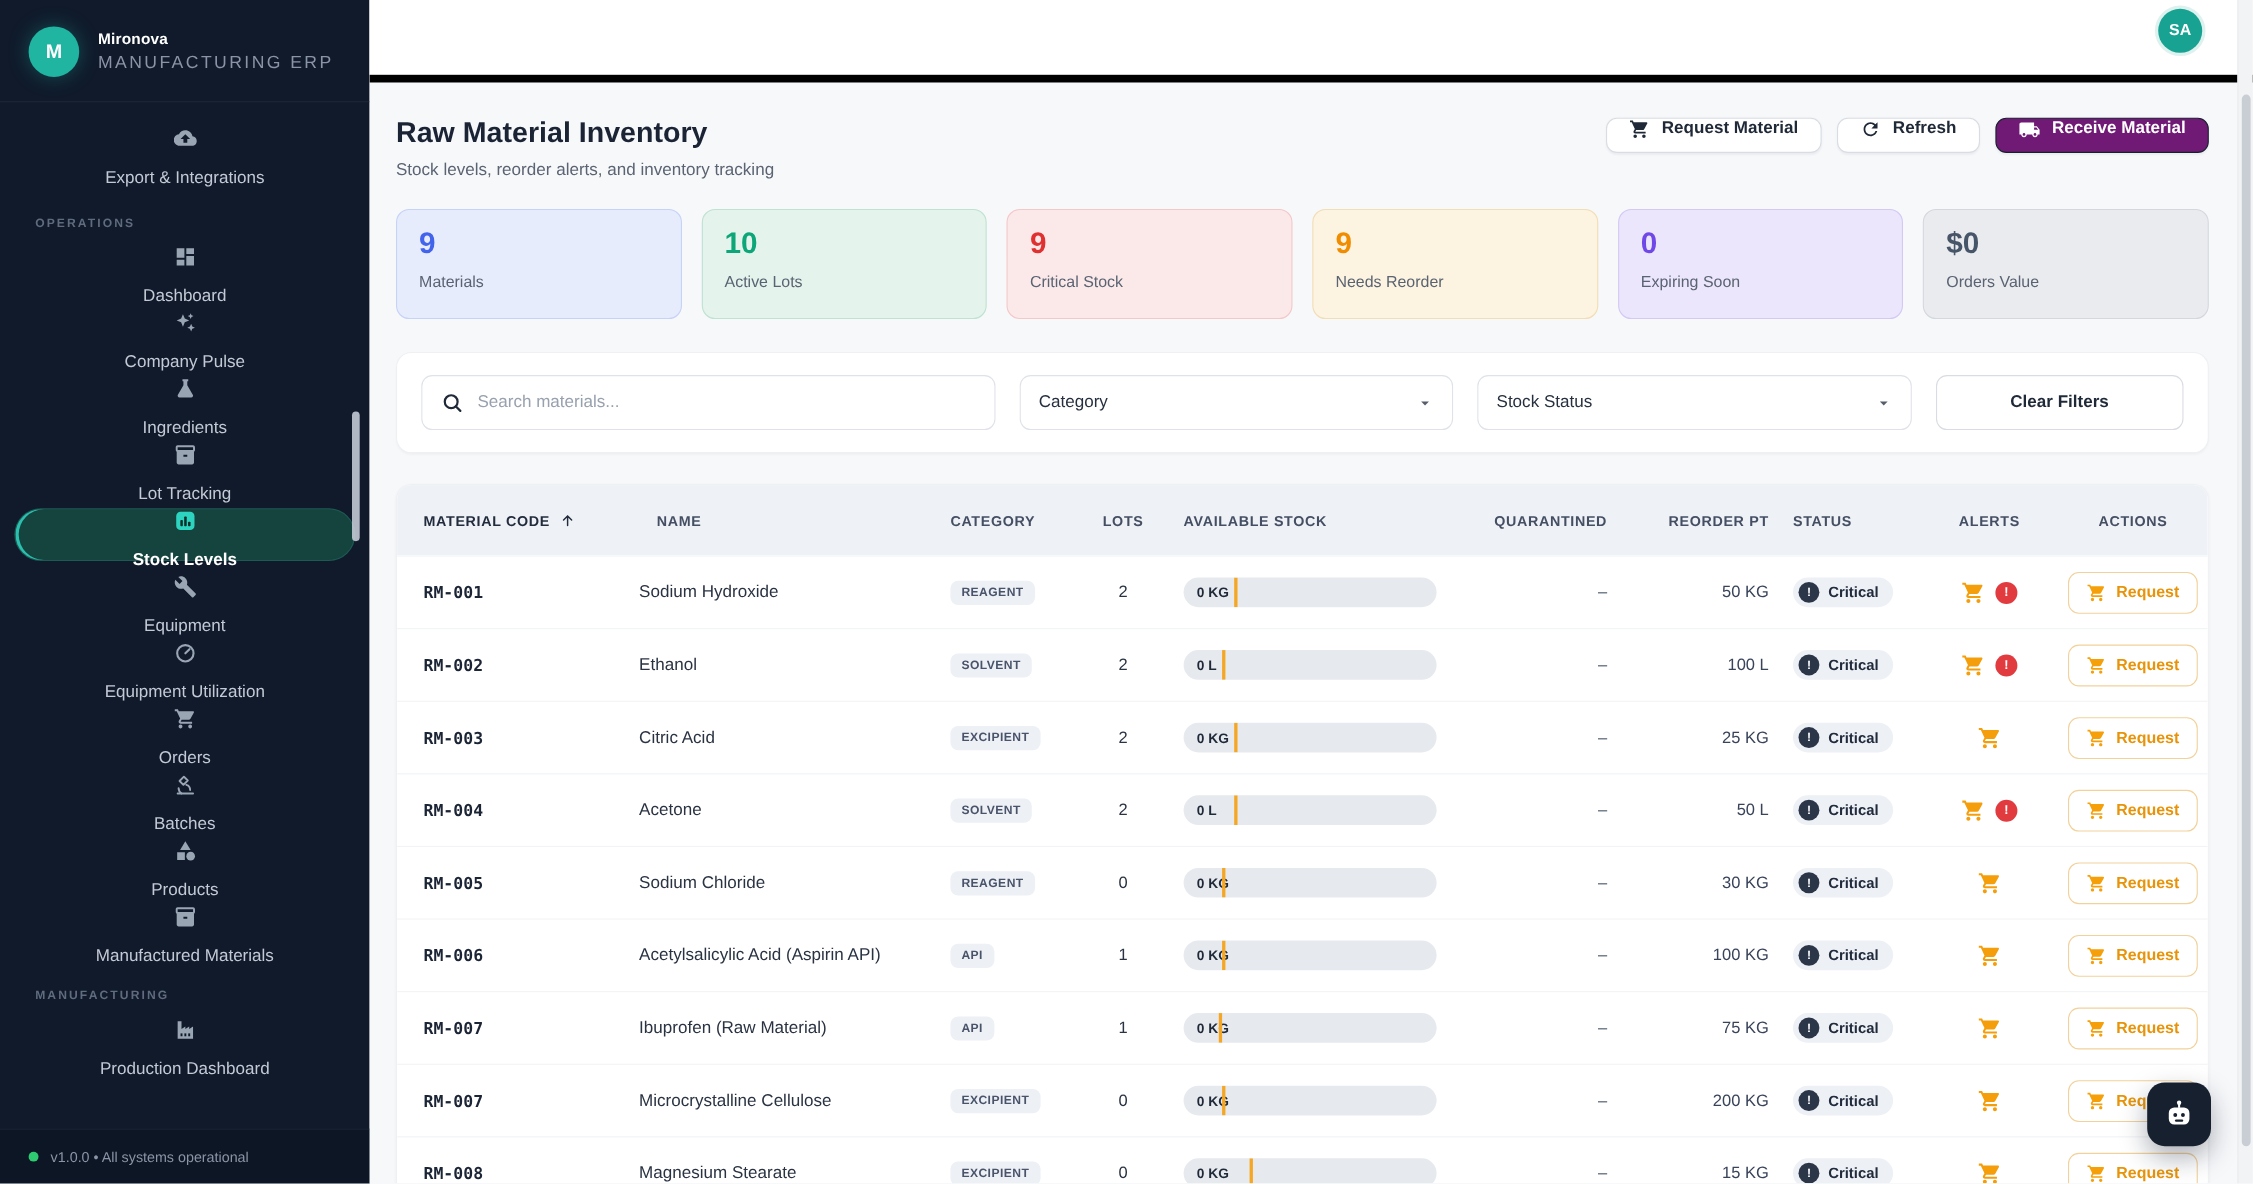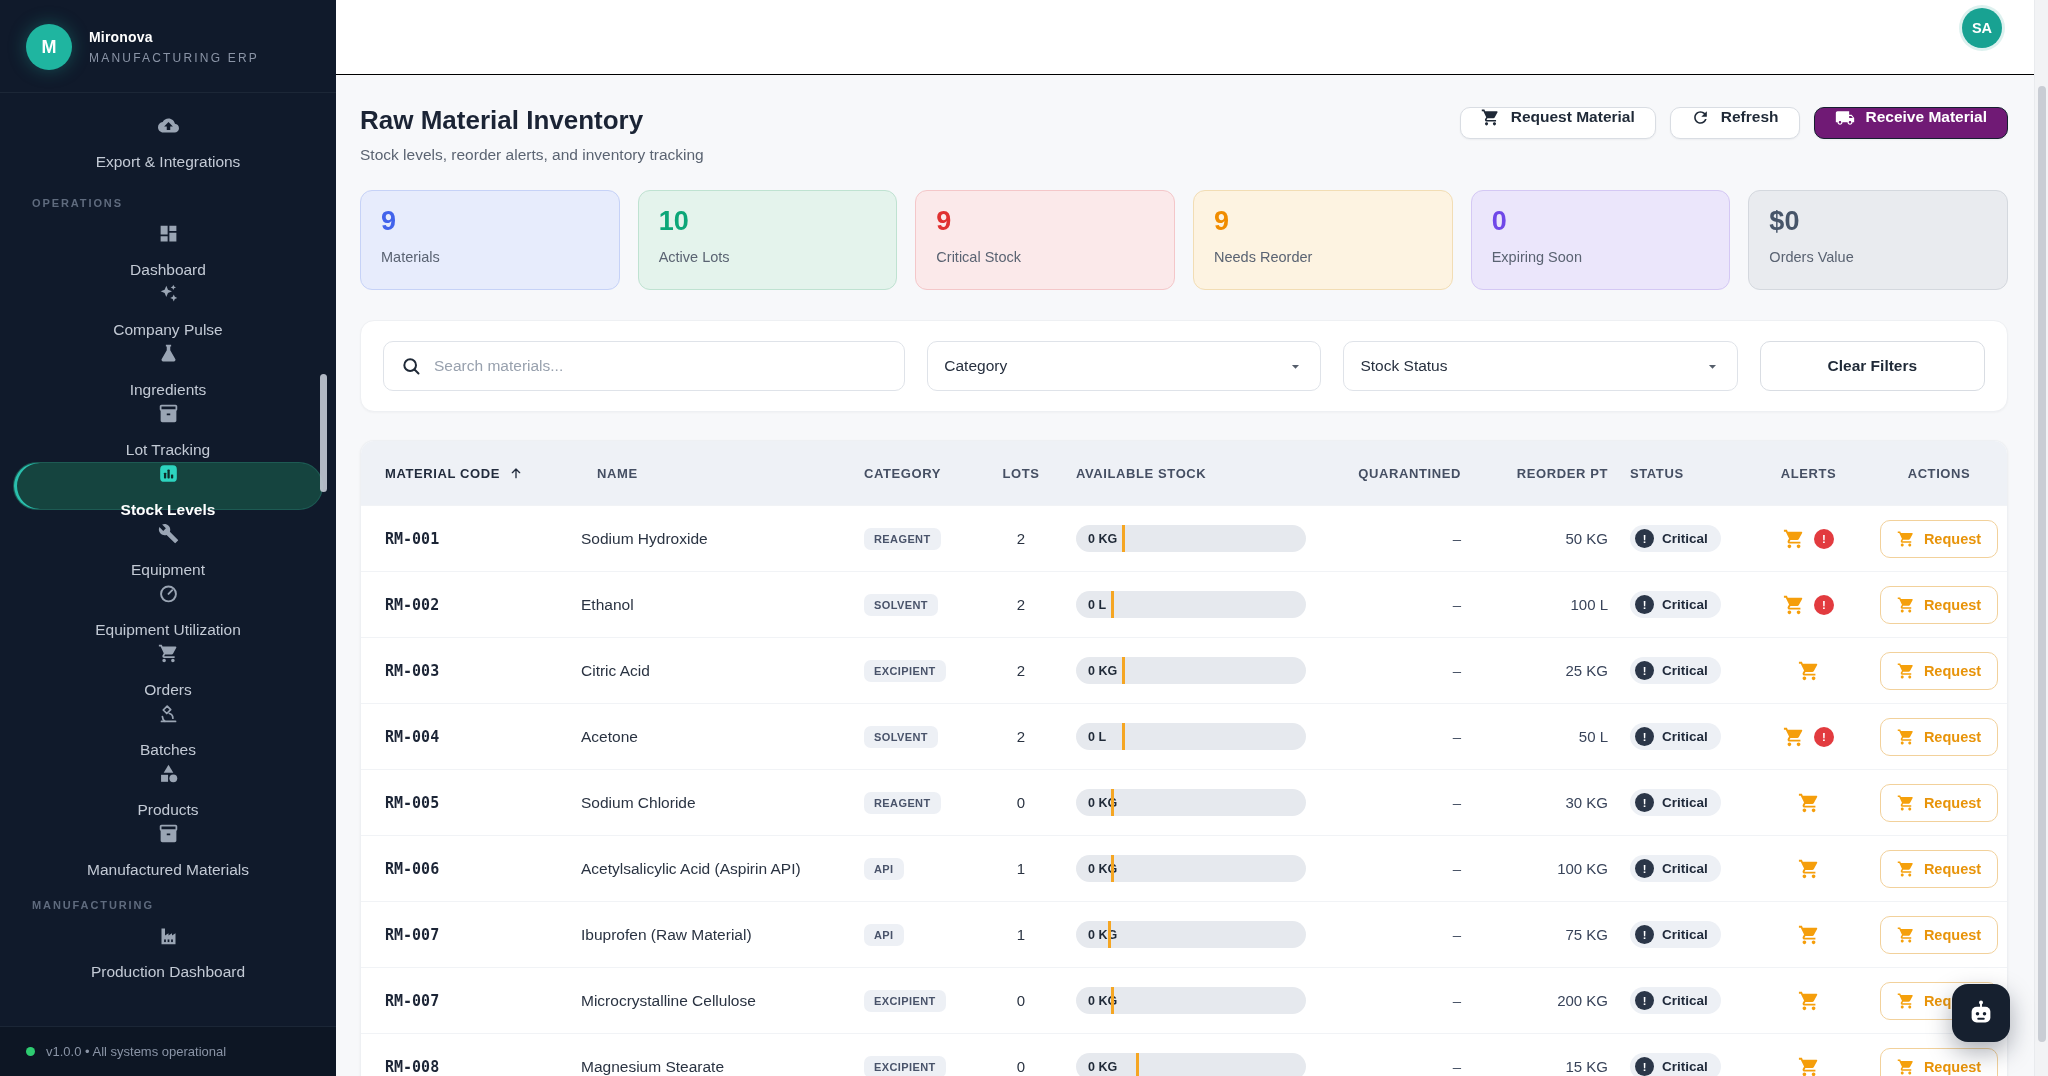--- a/index.html
+++ b/index.html
@@ -5,35 +5,35 @@
   * { margin:0; padding:0; box-sizing:border-box; }
   html,body { width:2048px; height:1076px; overflow:hidden; }
   body { display:flex; font-family:"Liberation Sans", sans-serif; background:#f7f8fa; color:#1f2937; }
   svg.ic { display:block; flex-shrink:0; }
 
   
   .sidebar { width:336px; flex-shrink:0; background:#101a2b; color:#c3cad5; display:flex; flex-direction:column; position:relative; }
   .brand { display:flex; align-items:center; gap:17px; padding:24px 26px 22px 26px; border-bottom:1px solid #1c2737; }
   .brand-logo { width:46px; height:46px; border-radius:50%; background:#1fb5a0; color:#ffffff; font-weight:bold; font-size:18px; display:flex; align-items:center; justify-content:center; box-shadow:0 0 18px rgba(31,181,160,.35); }
   .brand-name { font-size:14px; font-weight:bold; color:#ffffff; letter-spacing:.2px; }
-  .brand-sub { margin-top:6px; font-size:12px; letter-spacing:2.2px; color:#8a94a6; }
+  .brand-sub { margin-top:6px; font-size:16px; letter-spacing:2.2px; color:#8a94a6; }
   .nav { flex:1; padding:22px 14px 0 14px; overflow:hidden; }
   .nav-item { display:flex; align-items:center; gap:17px; height:46px; padding:0 18px; margin-bottom:14px; border-radius:9999px; font-size:15.5px; color:#c3cad5; cursor:pointer;flex-direction:column; }
   .nav-item .ic { color:#9aa5b4; }
   .nav-item.active { background:#15443f; color:#ffffff; font-weight:bold; box-shadow:inset 3px 0 0 #2abfae, 0 0 0 1px #1d5a53; }
   .nav-item.active .ic { color:#2dd4bf; }
   .nav-section { font-size:11px; font-weight:bold; letter-spacing:1.9px; color:#5f6b7e; margin:30px 0 14px 18px; }
   .nav-section.first { margin-top:36px; }
   .side-footer { border-top:1px solid #1b2636; background:#0d1624; padding:17px 26px; display:flex; align-items:center; gap:11px; font-size:13px; color:#8a94a6; }
   .status-dot { width:9px; height:9px; border-radius:50%; background:var(--dot,#2ecc71); }
   .side-scroll-thumb { position:absolute; right:9px; top:374px; width:7px; height:118px; border-radius:4px; background:#c3cad5; opacity:.9; }
 
   
   .main { flex:1; min-width:0; display:flex; flex-direction:column; position:relative; background:#f7f8fa; }
-  .topbar { height:75px; flex-shrink:0; background:#ffffff; border-bottom:1px solid #000000; display:flex; justify-content:flex-end; padding:8px 46px 0 24px; }
+  .topbar { height:75px; flex-shrink:0; background:#ffffff; border-bottom:7px solid #000000; display:flex; justify-content:flex-end; padding:8px 46px 0 24px; }
   .avatar { width:40px; height:40px; border-radius:50%; background:var(--av,#18a292); color:#fff; font-size:14.5px; font-weight:bold; display:flex; align-items:center; justify-content:center; box-shadow:0 0 0 3px rgba(24,162,146,.15); cursor:pointer; }
   .content { flex:1; padding:30px 40px 0 24px; display:flex; flex-direction:column; overflow:hidden; }
 
   .page-head { display:flex; justify-content:space-between; align-items:flex-start; }
   .page-title { font-size:26px; font-weight:bold; color:#1b2435; }
   .page-sub { margin-top:10px; font-size:15.5px; color:#5b6472; }
   .head-actions { display:flex; gap:14px; margin-top:2px; }
   .btn { height:32px; display:inline-flex; align-items:flex-start; gap:11px; padding:0 20px; border-radius:10px; background:#fff; border:1px solid #d9dde3; font-family:inherit; font-size:15.5px; font-weight:bold; color:#1f2937; cursor:pointer; box-shadow:0 1px 2px rgba(16,24,40,.05); }
   .btn .ic { color:#1f2937; }
   .btn.dark { background:#701a75; border-color:#16202f; color:#ffffff; }

